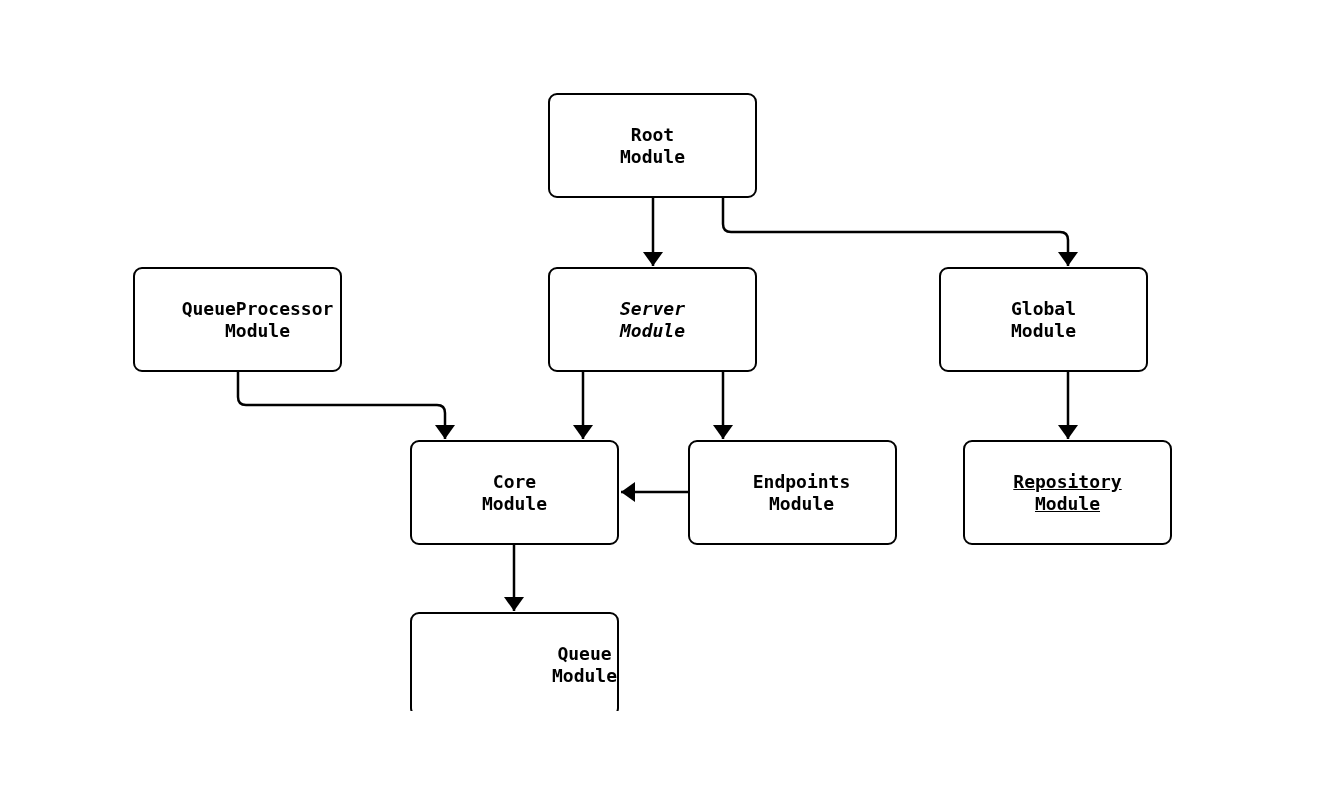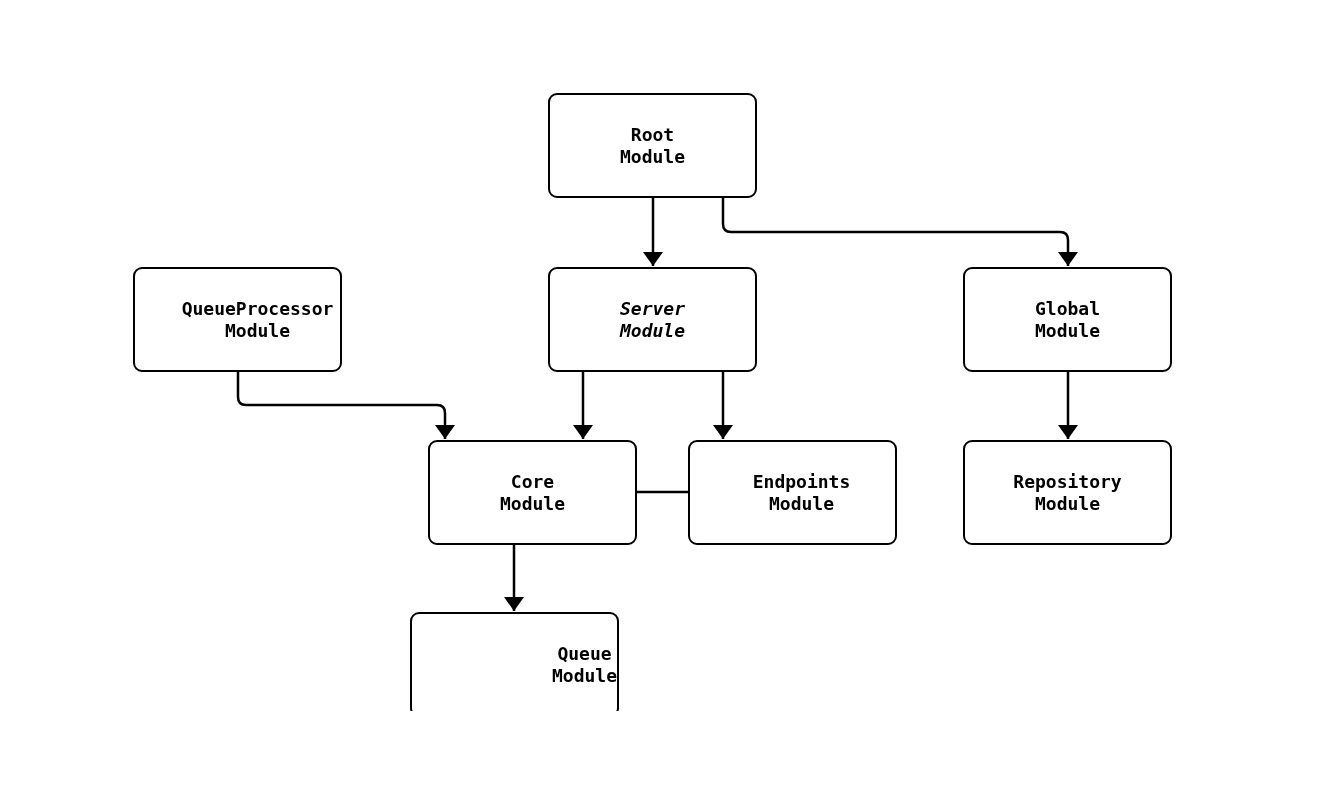--- a/index.html
+++ b/index.html
@@ -43,24 +43,24 @@
     font-size: 18px;
     font-weight: bold;
     line-height: 22px;
     color: #000000;
     text-align: center;
     white-space: pre-line;
   }
   .n-root          { left: 548px; top: 93px;  }
   .n-queueprocessor{ left: 133px; top: 267px; padding-left: 40px; }
   .n-server        { left: 548px; top: 267px; font-style: italic; }
-  .n-global        { left: 963px; top: 267px; }
-  .n-core          { left: 428px; top: 440px; }
+  .n-global        { left: 939px; top: 267px; }
+  .n-core          { left: 410px; top: 440px; }
   .n-endpoints     { left: 688px; top: 440px; padding-left: 18px; }
-  .n-repository    { left: 963px; top: 440px; }
+  .n-repository    { left: 963px; top: 440px; text-decoration: underline; }
   .n-queue         { left: 410px; top: 612px; justify-content: flex-end; }
 </style>
 </head>
 <body>
 
 <div class="canvas">
 
   <svg class="edges-layer" width="1337" height="809" viewBox="0 0 1337 809" xmlns="http://www.w3.org/2000/svg">
     <defs>
       <marker id="arrow" markerUnits="userSpaceOnUse" markerWidth="15" markerHeight="20" refX="14" refY="10" orient="auto">

